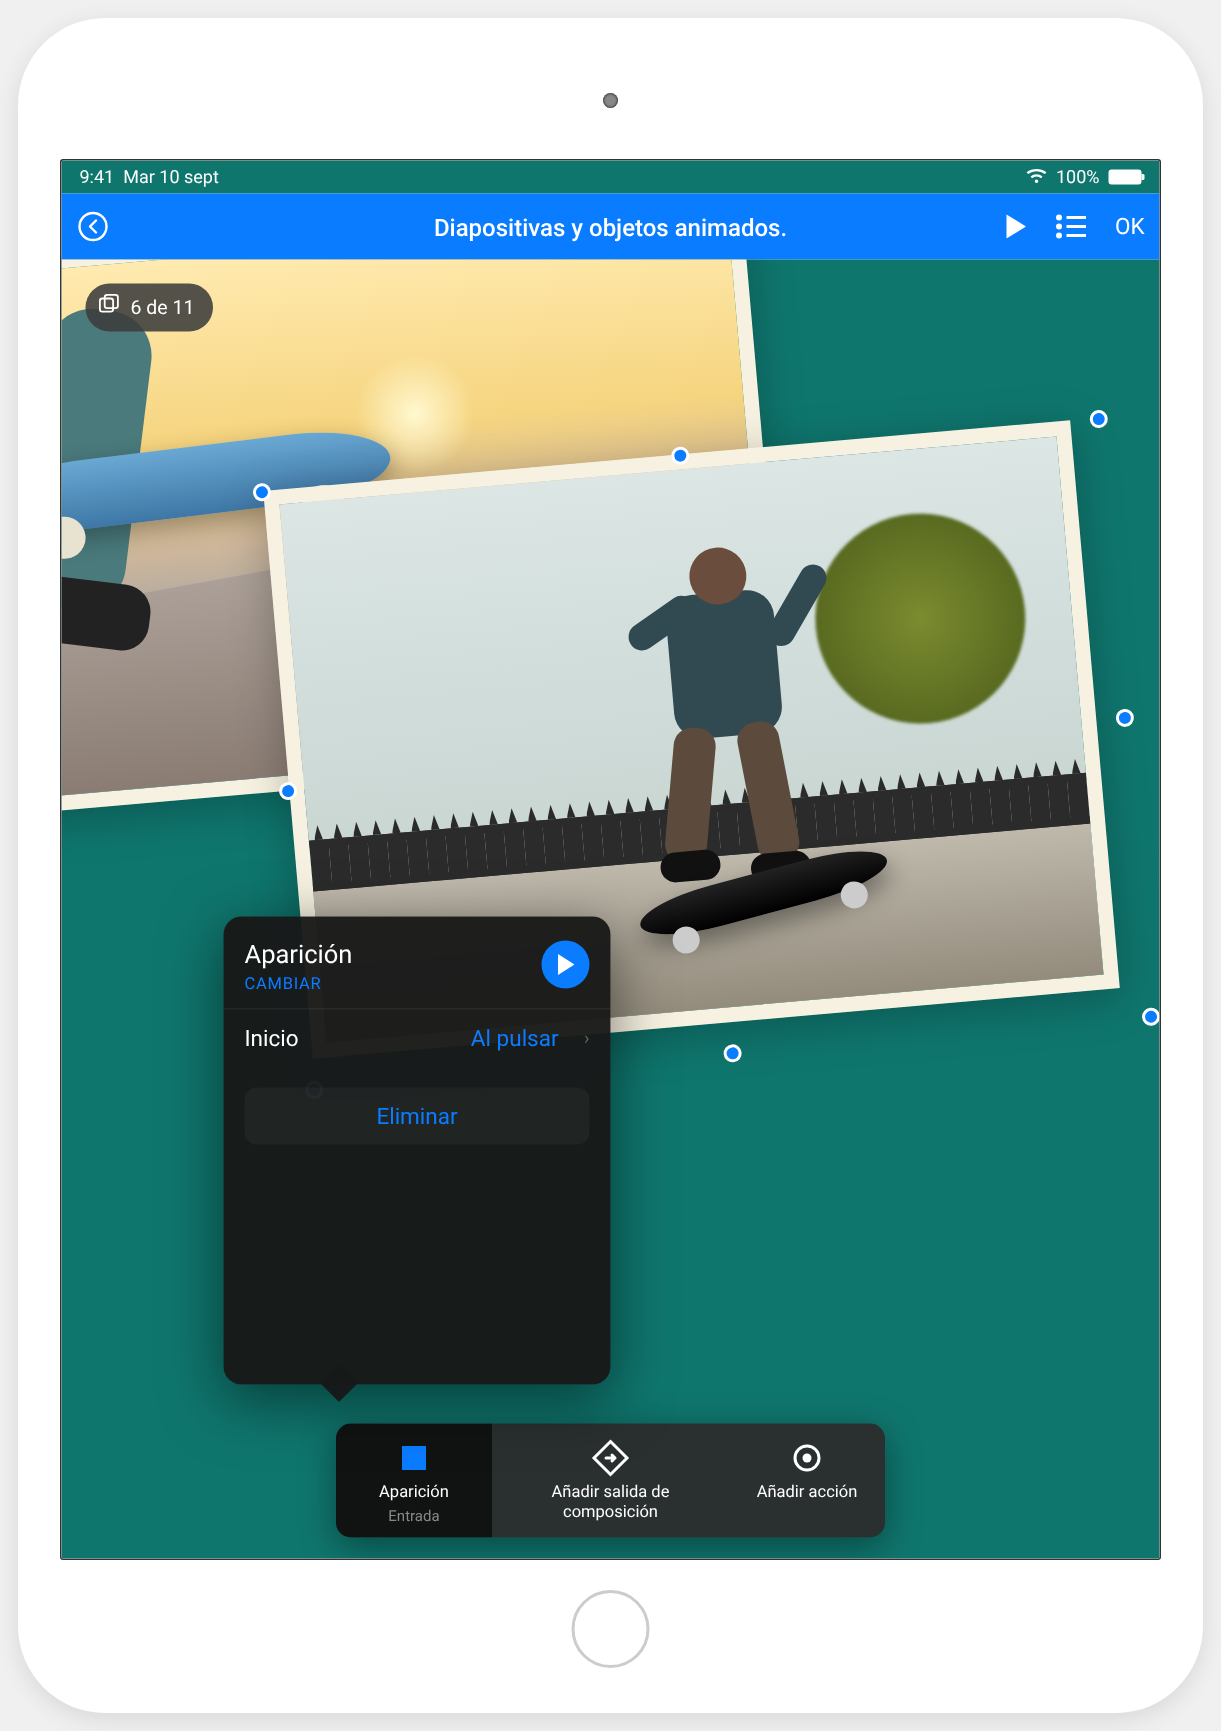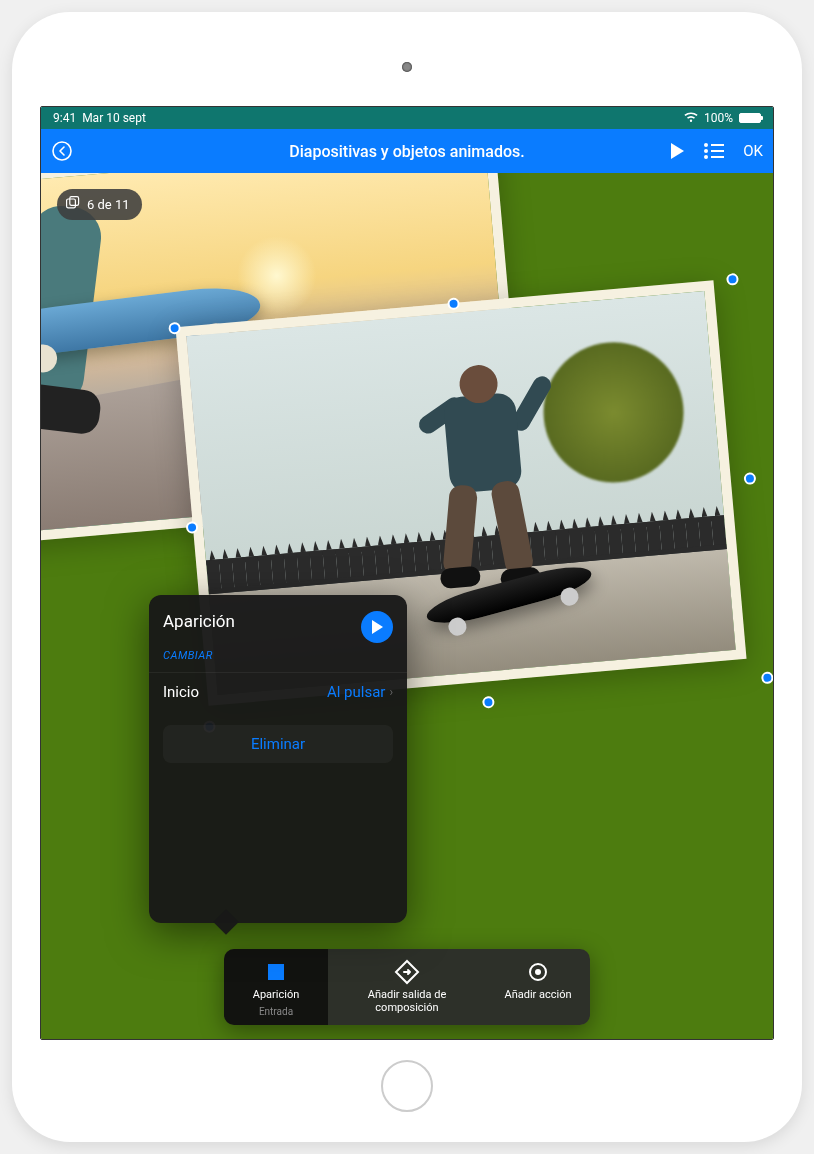--- a/index.html
+++ b/index.html
@@ -89,21 +89,21 @@
     text-align: center;
   }
   .header-left, .header-right { display:flex; gap:18px; align-items:center; min-width:110px;}
   .header-left { justify-content:flex-start;}
   .header-right { justify-content:flex-end;}
   .hdr-btn { color:#fff; font-size:15px; display:flex; align-items:center; cursor:pointer;}
   
   .canvas {
     position: absolute;
     top: 66px; left:0; right:0; bottom:0;
-    background: #4d7c0f;
+    background: #0f766e;
     overflow: hidden;
   }
   
   .slide-pill {
     position:absolute;
     top: 16px; left: 16px;
     background: rgba(60,60,60,0.88);
     color:#fff;
     font-size:13px;
     border-radius: 16px;
@@ -190,33 +190,33 @@
     padding: 12px 0 20px 0;
     box-shadow: 0 10px 40px rgba(0,0,0,0.5);
   }
   .popover-arrow {
     position:absolute; bottom:-8px; left:68px;
     width:18px;height:18px; background:rgba(24,24,24,0.96);
     transform: rotate(45deg);
   }
   .po-header { display:flex; align-items:flex-start; justify-content:space-between; padding:4px 14px 10px 14px;}
   .po-title { font-size:17px; }
-  .po-sub { font-size:11px; color:#0a7cff; letter-spacing:0.5px; margin-top:18px;font-style:italic;}
+  .po-sub { font-size:11px; color:#0a7cff; letter-spacing:0.5px; margin-top:2px;}
   .po-play {
     width:32px;height:32px;border-radius:50%;background:#0a7cff;
     display:flex;align-items:center;justify-content:center;
     cursor:pointer;
   }
   .po-row {
     display:flex; justify-content:space-between; align-items:flex-end;
     padding:10px 14px; font-size:15px;
     border-top:1px solid rgba(255,255,255,0.06);
     cursor:pointer;
   }
-  .po-row-value { color:#0a7cff; display:flex; align-items:center; gap:4px;}
+  .po-row-value { color:#0a7cff; display:flex; align-items:center; gap:17px;}
   .po-delete {
     margin:14px 14px 0 14px;
     background: rgba(255,255,255,0.04);
     text-align:center;
     color:#0a7cff;
     padding:10px;
     border-radius:8px;
     font-size:15px;
     cursor:pointer;
   }

